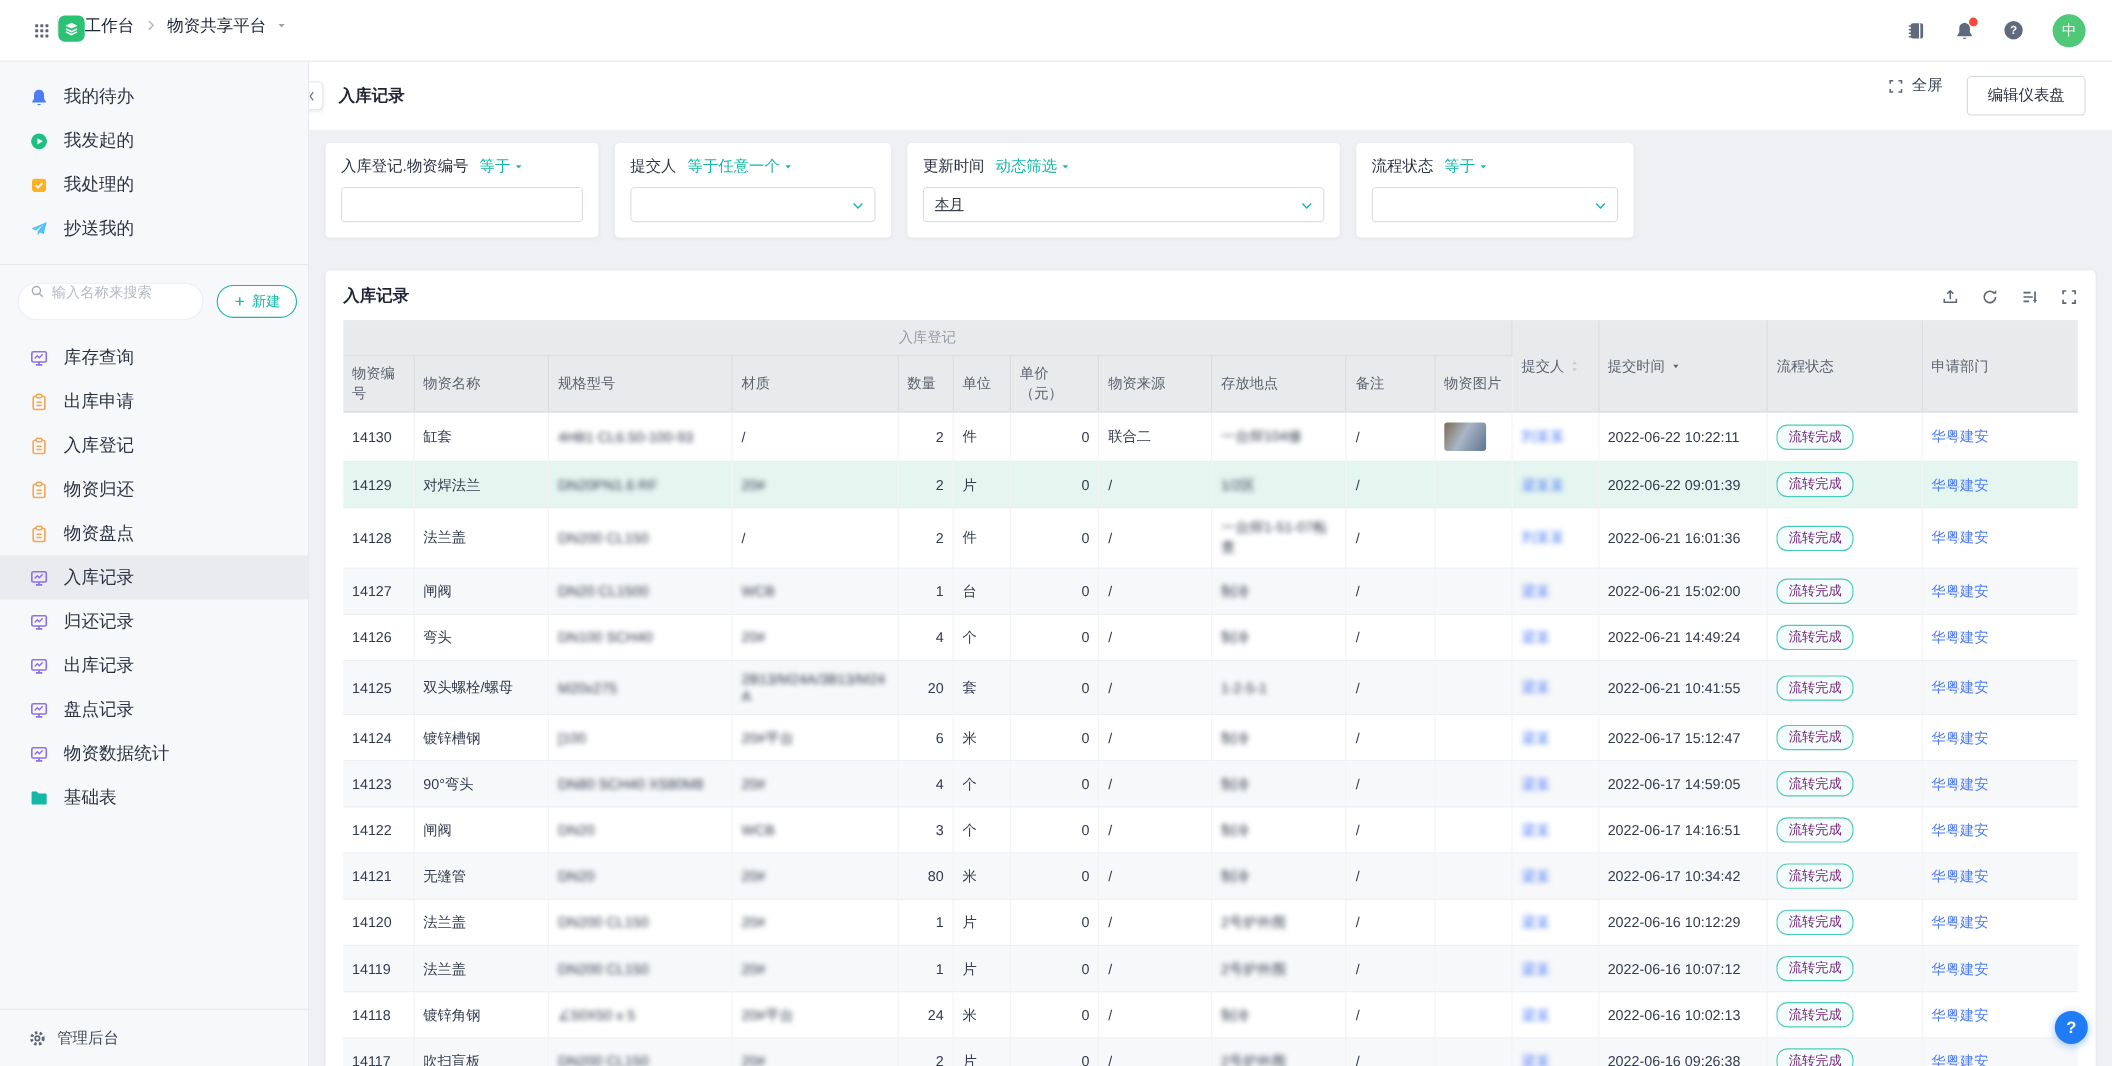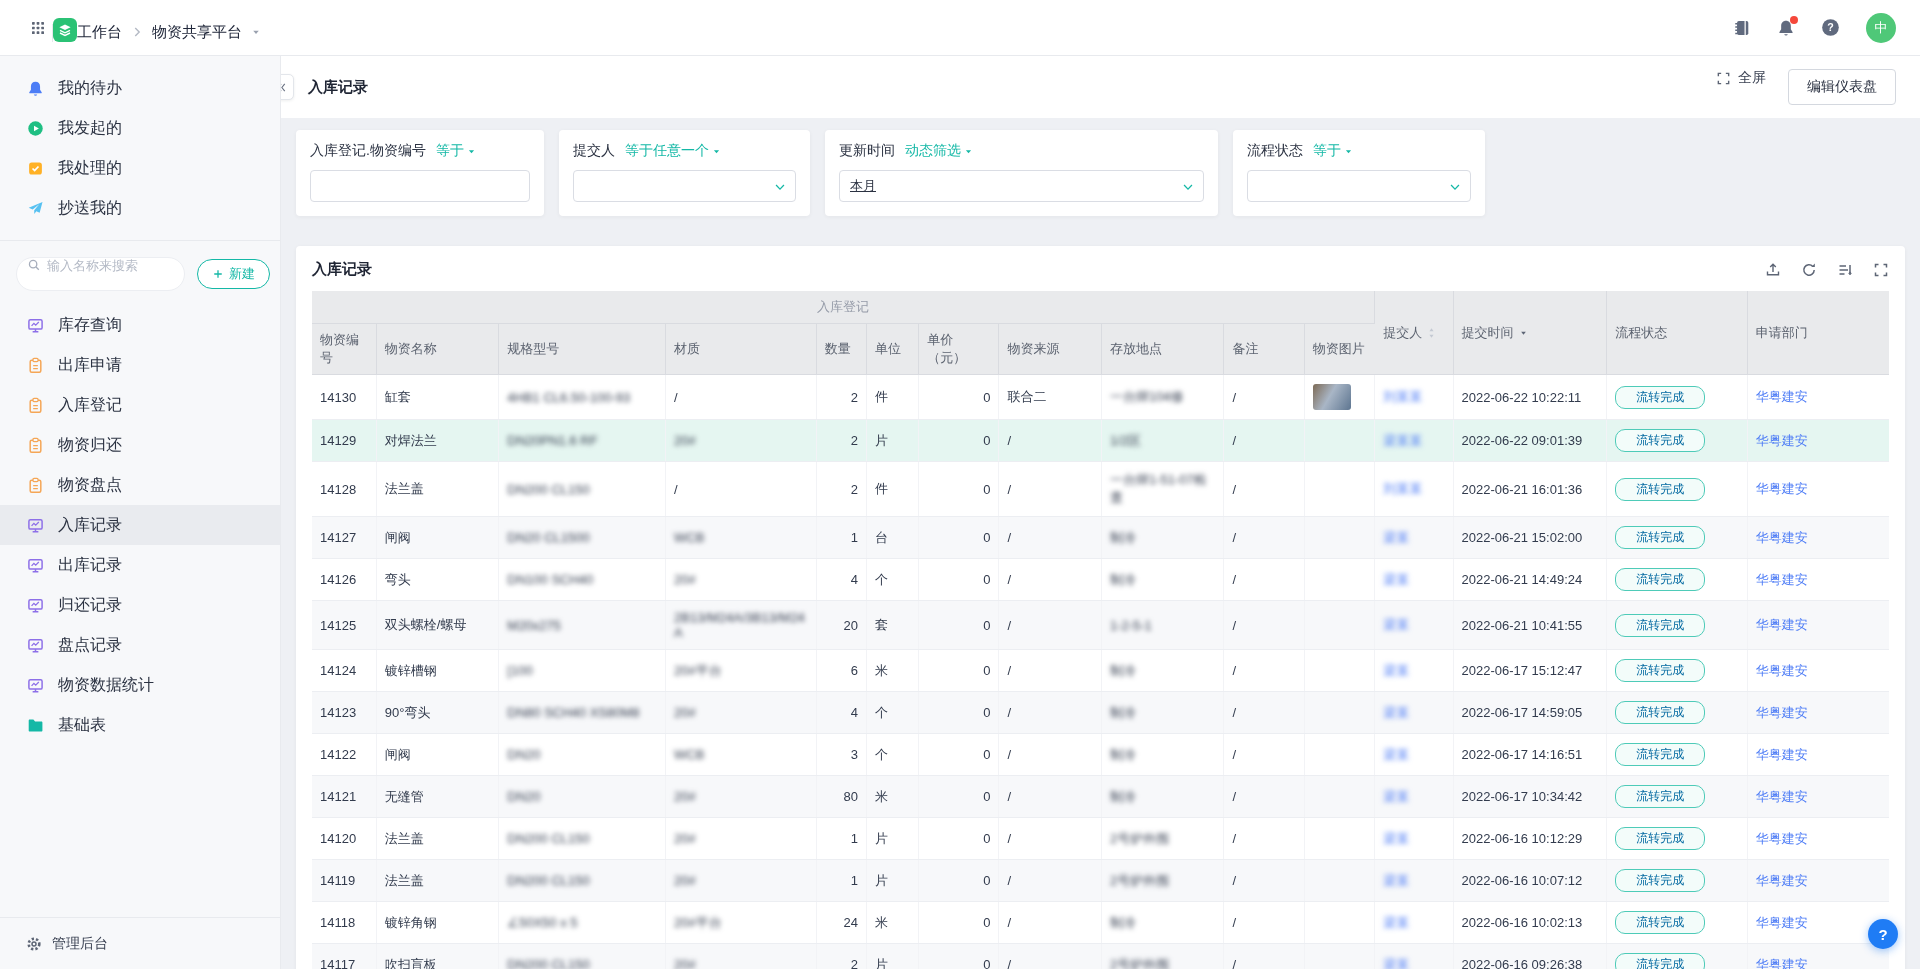--- a/index.html
+++ b/index.html
@@ -10,21 +10,21 @@
   }
   svg { display:block; }
   .ic { display:inline-flex; align-items:center; justify-content:center; flex:none; }
 
   
   .app-header{
     height:56px; background:#fff; border-bottom:1px solid #e8eaee;
     display:flex; align-items:center; justify-content:space-between; padding:0 24px;
     position:relative; z-index:5;
   }
-  .hd-left{ display:flex; align-items:flex-end; gap:0; }
+  .hd-left{ display:flex; align-items:flex-start; gap:0; }
   .grid-btn{ width:28px; height:28px; border-radius:4px; display:flex;align-items:center;justify-content:center; cursor:pointer; color:#5d6575;}
   .hd-sep{ width:1px; height:18px; background:#e4e7ec; }
   .logo-box{ width:24px; height:24px; border-radius:6px; background:#2bc275; display:flex; align-items:center; justify-content:center; }
   .crumb{ display:flex; align-items:center; gap:8px; font-size:15px; color:#20273a; }
   .crumb .nm{ cursor:pointer; }
   .hd-right{ display:flex; align-items:center; gap:26px; }
   .hd-icon{ color:#606a7e; cursor:pointer; position:relative; }
   .hd-icon .dot{ position:absolute; top:-3px; right:-3px; width:8px; height:8px; border-radius:50%; background:#f5483b; }
   .avatar{ width:30px; height:30px; border-radius:50%; background:#4fc878; color:#fff; font-size:13px;
     display:flex; align-items:center; justify-content:center; cursor:pointer; }
@@ -94,22 +94,22 @@
   thead .sort-wrap{ display:inline-flex; align-items:center; gap:4px; vertical-align:middle; cursor:pointer;}
   tbody td{ font-size:13px; color:#323b4d; padding:9px 8px; border-bottom:1px solid #eceef2;
     border-right:1px solid #f2f3f6; vertical-align:middle; word-break:break-all; }
   tbody td:last-child{ border-right:none; }
   tbody tr:nth-child(even){ background:#f7f8fa; }
   tbody tr.hl{ background:#e5f6f1; }
   tbody tr{ cursor:pointer; }
   td.num{ text-align:right; }
   .bl{ filter:blur(2.6px); }
   .link{ color:#4d7cf6; cursor:pointer; }
-  .badge{ display:inline-block; font-size:12px; color:#0369a1; border:1px solid #4ecbb8; background:#f3fcfa;
-    border-radius:10px; padding:2px 20px; white-space:nowrap; }
+  .badge{ display:inline-block; font-size:12px; color:#701a75; border:1px solid #4ecbb8; background:#f3fcfa;
+    border-radius:10px; padding:2px 10px; white-space:nowrap; }
   .thumb{ width:38px; height:26px; border-radius:3px;
     background:linear-gradient(120deg,#7d6a55 0%,#a9b6c6 45%,#5d7590 100%); filter:blur(.6px); }
 
   .help-fab{ position:absolute; right:22px; bottom:20px; width:30px; height:30px; border-radius:50%;
     background:#1f7cf5; color:#fff; font-size:15px; font-weight:bold; display:flex; align-items:center; justify-content:center;
     box-shadow:0 2px 8px rgba(31,124,245,.45); cursor:pointer; z-index:9; }
 </style>
 </head>
 <body>
 
@@ -297,31 +297,31 @@
           <span class="s-label">入库记录</span>
         </div>
         <div class="side-item">
           <span class="s-icon ic">
             <svg width="17" height="17" viewBox="0 0 16 16" style="color:#8d6fe8">
               <rect x="1.8" y="2.6" width="12.4" height="8.8" rx="1.4" stroke="currentColor" stroke-width="1.4" fill="none"></rect>
               <path d="M4.3 8.4l2.2-2.4 1.7 1.7 2.9-3" stroke="currentColor" stroke-width="1.2" fill="none"></path>
               <path d="M8 11.4v2.1M5.3 13.8h5.4" stroke="currentColor" stroke-width="1.4"></path>
             </svg>
           </span>
-          <span class="s-label">出库记录</span>
+          <span class="s-label">归还记录</span>
         </div>
         <div class="side-item">
           <span class="s-icon ic">
             <svg width="17" height="17" viewBox="0 0 16 16" style="color:#8d6fe8">
               <rect x="1.8" y="2.6" width="12.4" height="8.8" rx="1.4" stroke="currentColor" stroke-width="1.4" fill="none"></rect>
               <path d="M4.3 8.4l2.2-2.4 1.7 1.7 2.9-3" stroke="currentColor" stroke-width="1.2" fill="none"></path>
               <path d="M8 11.4v2.1M5.3 13.8h5.4" stroke="currentColor" stroke-width="1.4"></path>
             </svg>
           </span>
-          <span class="s-label">归还记录</span>
+          <span class="s-label">出库记录</span>
         </div>
         <div class="side-item">
           <span class="s-icon ic">
             <svg width="17" height="17" viewBox="0 0 16 16" style="color:#8d6fe8">
               <rect x="1.8" y="2.6" width="12.4" height="8.8" rx="1.4" stroke="currentColor" stroke-width="1.4" fill="none"></rect>
               <path d="M4.3 8.4l2.2-2.4 1.7 1.7 2.9-3" stroke="currentColor" stroke-width="1.2" fill="none"></path>
               <path d="M8 11.4v2.1M5.3 13.8h5.4" stroke="currentColor" stroke-width="1.4"></path>
             </svg>
           </span>
           <span class="s-label">盘点记录</span>

